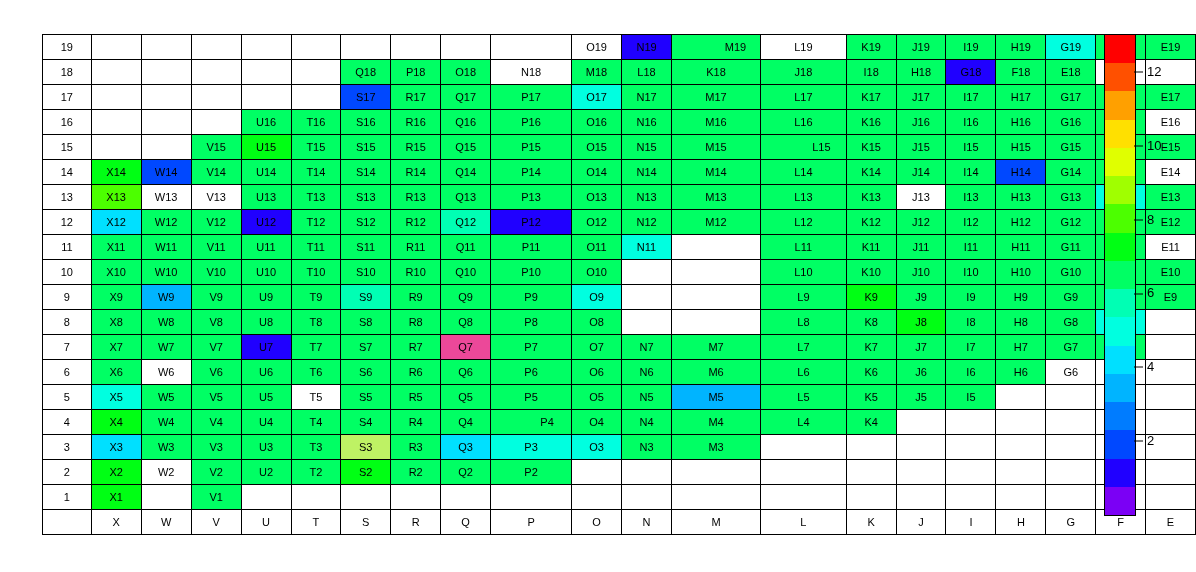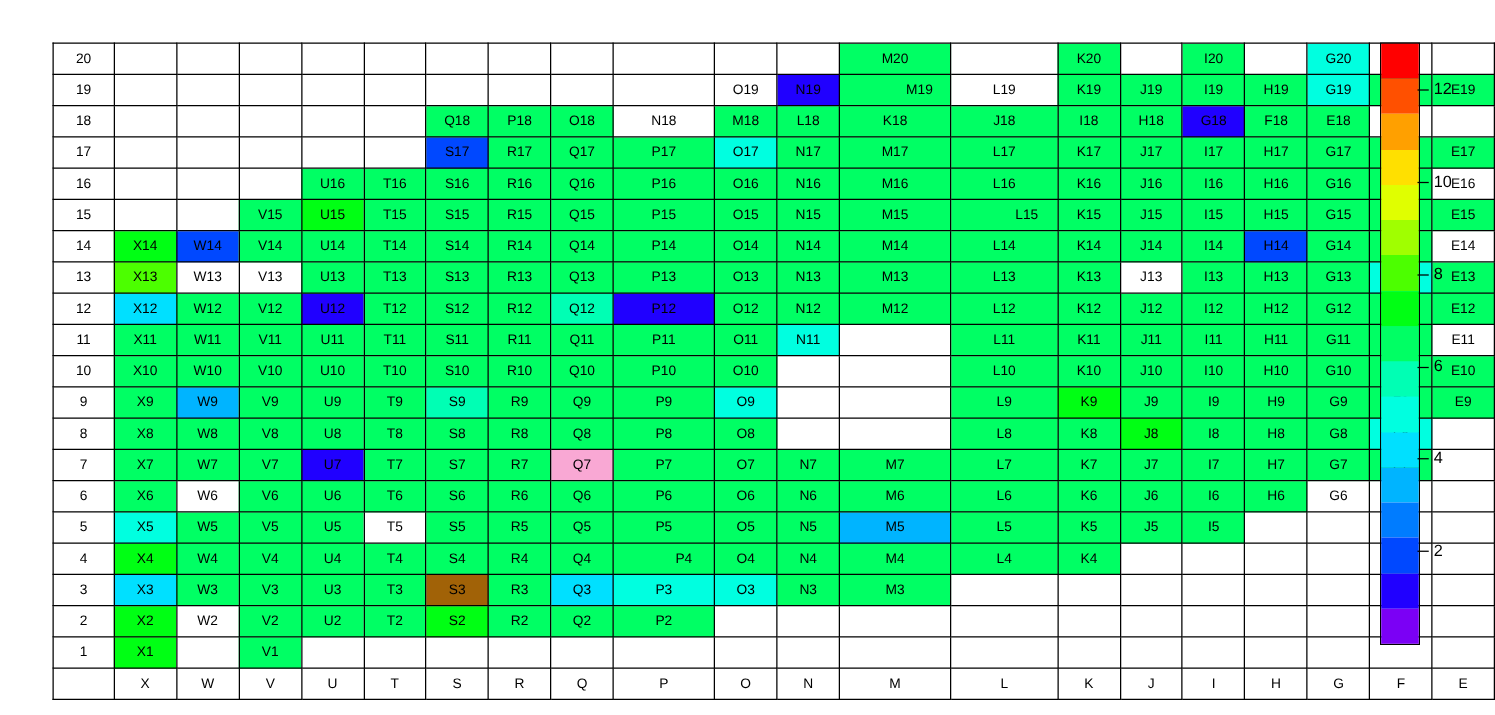--- a/index.html
+++ b/index.html
@@ -21,43 +21,20 @@
   #cbarticks .tk i{display:inline-block;width:9px;height:1px;background:#000;vertical-align:middle;margin-right:4px;}
 </style>
 </head>
 <body>
 
 <div id="root">
   <div id="plot">
     <table class="grid">
       <tbody id="grid-body">
           <tr>
-            <td class="rowlab">20</td>
-            <td style="background: rgb(255, 255, 255);"></td>
-            <td style="background: rgb(255, 255, 255);"></td>
-            <td style="background: rgb(255, 255, 255);"></td>
-            <td style="background: rgb(255, 255, 255);"></td>
-            <td style="background: rgb(255, 255, 255);"></td>
-            <td style="background: rgb(255, 255, 255);"></td>
-            <td style="background: rgb(255, 255, 255);"></td>
-            <td style="background: rgb(255, 255, 255);"></td>
-            <td style="background: rgb(255, 255, 255);"></td>
-            <td style="background: rgb(255, 255, 255);"></td>
-            <td style="background: rgb(255, 255, 255);"></td>
-            <td style="background: rgb(0, 255, 100);">M20</td>
-            <td style="background: rgb(255, 255, 255);"></td>
-            <td style="background: rgb(0, 255, 100);">K20</td>
-            <td style="background: rgb(255, 255, 255);"></td>
-            <td style="background: rgb(0, 255, 100);">I20</td>
-            <td style="background: rgb(255, 255, 255);"></td>
-            <td style="background: rgb(0, 255, 224);">G20</td>
-            <td style="background: rgb(255, 255, 255);"></td>
-            <td style="background: rgb(255, 255, 255);"></td>
-          </tr>
-          <tr>
             <td class="rowlab">19</td>
             <td style="background: rgb(255, 255, 255);"></td>
             <td style="background: rgb(255, 255, 255);"></td>
             <td style="background: rgb(255, 255, 255);"></td>
             <td style="background: rgb(255, 255, 255);"></td>
             <td style="background: rgb(255, 255, 255);"></td>
             <td style="background: rgb(255, 255, 255);"></td>
             <td style="background: rgb(255, 255, 255);"></td>
             <td style="background: rgb(255, 255, 255);"></td>
             <td style="background: rgb(255, 255, 255);"></td>
@@ -328,21 +305,21 @@
           </tr>
           <tr>
             <td class="rowlab">7</td>
             <td style="background: rgb(0, 255, 100);">X7</td>
             <td style="background: rgb(0, 255, 100);">W7</td>
             <td style="background: rgb(0, 255, 100);">V7</td>
             <td style="background: rgb(32, 0, 255);">U7</td>
             <td style="background: rgb(0, 255, 100);">T7</td>
             <td style="background: rgb(0, 255, 100);">S7</td>
             <td style="background: rgb(0, 255, 100);">R7</td>
-            <td style="background: #f9a8d4;">Q7</td>
+            <td style="background: #ec4899;">Q7</td>
             <td style="background: rgb(0, 255, 100);">P7</td>
             <td style="background: rgb(0, 255, 100);">O7</td>
             <td style="background: rgb(0, 255, 100);">N7</td>
             <td style="background: rgb(0, 255, 100);">M7</td>
             <td style="background: rgb(0, 255, 100);">L7</td>
             <td style="background: rgb(0, 255, 100);">K7</td>
             <td style="background: rgb(0, 255, 100);">J7</td>
             <td style="background: rgb(0, 255, 100);">I7</td>
             <td style="background: rgb(0, 255, 100);">H7</td>
             <td style="background: rgb(0, 255, 100);">G7</td>
@@ -418,21 +395,21 @@
             <td style="background: rgb(255, 255, 255);"></td>
             <td style="background: rgb(255, 255, 255);"></td>
           </tr>
           <tr>
             <td class="rowlab">3</td>
             <td style="background: rgb(0, 224, 255);">X3</td>
             <td style="background: rgb(0, 255, 100);">W3</td>
             <td style="background: rgb(0, 255, 100);">V3</td>
             <td style="background: rgb(0, 255, 100);">U3</td>
             <td style="background: rgb(0, 255, 100);">T3</td>
-            <td style="background: #a16207;">S3</td>
+            <td style="background: #bef264;">S3</td>
             <td style="background: rgb(0, 255, 100);">R3</td>
             <td style="background: rgb(0, 224, 255);">Q3</td>
             <td style="background: rgb(0, 255, 224);">P3</td>
             <td style="background: rgb(0, 255, 224);">O3</td>
             <td style="background: rgb(0, 255, 100);">N3</td>
             <td style="background: rgb(0, 255, 100);">M3</td>
             <td style="background: rgb(255, 255, 255);"></td>
             <td style="background: rgb(255, 255, 255);"></td>
             <td style="background: rgb(255, 255, 255);"></td>
             <td style="background: rgb(255, 255, 255);"></td>

